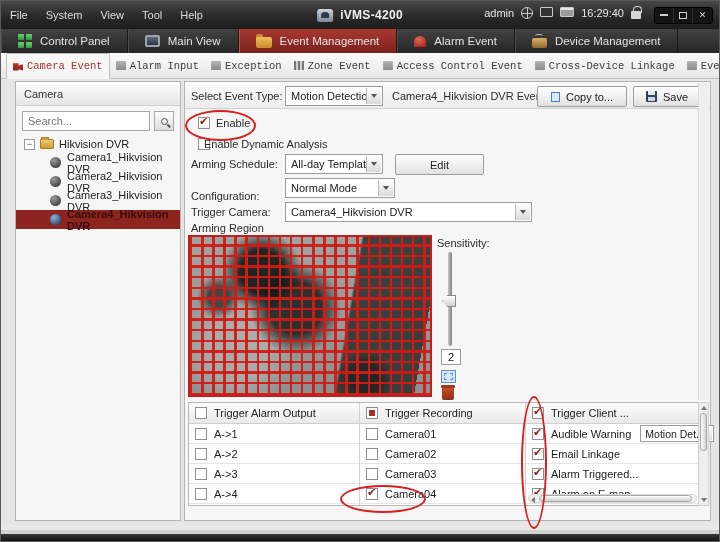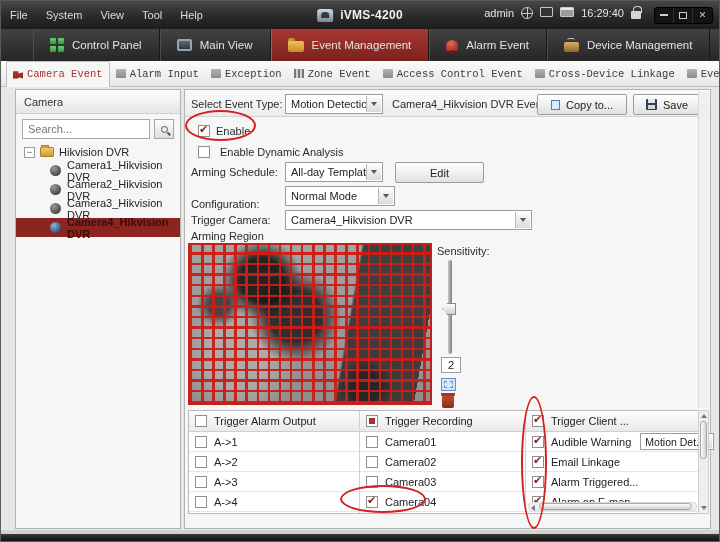--- a/index.html
+++ b/index.html
@@ -30,21 +30,21 @@
   .mini-cal { width: 14px; height: 10px; border: 1px solid #c9c9c9; border-radius: 1px; background: linear-gradient(#e7e7e7 30%, #9a9a9a 30%); }
   .clock-text { font-size: 11px; color: #e5e5e5; }
   .lock { width: 10px; height: 8px; background: #d6d6d6; border-radius: 1px; position: relative; margin-top: 4px; }
   .lock::before { content:""; position:absolute; left:1.5px; top:-5px; width:7px; height:6px; border:1.5px solid #d6d6d6; border-bottom:none; border-radius:4px 4px 0 0; }
   .win-controls { display:flex; background:#141414; border:1px solid #000; border-radius:3px; margin-left:6px; }
   .win-btn { width: 19px; height: 15px; display:flex; align-items:center; justify-content:center; border-right:1px solid #2e2e2e; color:#cfcfcf; font-size:9px; cursor: default; }
   .win-btn:last-child { border-right:none; }
   .wb-min { width:8px; height:2px; background:#cfcfcf; }
   .wb-max { width:8px; height:7px; border:1px solid #cfcfcf; }
   
-  .toolbar { height: 32px; background: linear-gradient(#424242, #262626); display: flex; padding-left: 32px; }
+  .toolbar { height: 24px; background: linear-gradient(#424242, #262626); display: flex; }
   .tool-btn { display:flex; align-items:center; gap:8px; padding:0 17px; color:#e3e3e3; font-size:11.5px;
     border-right:1px solid #191919; box-shadow: inset 1px 0 0 #4d4d4d; cursor: default; }
   .tool-btn.active { background: linear-gradient(#a93832, #7c211c); box-shadow: inset 1px 0 0 #b9574f; }
   .ico-cp { width:14px; height:14px; display:grid; grid-template-columns:6px 6px; grid-template-rows:6px 6px; gap:2px; }
   .ico-cp span { background: linear-gradient(#6fcf6f,#2f9a3d); border-radius:1px; }
   .ico-mv { width:15px; height:12px; border:2px solid #9aa4ad; border-radius:2px; background: linear-gradient(#5b6b7a,#2b3946); }
   .ico-em { width:16px; height:11px; background: linear-gradient(#f0c05a,#c78d2a); border-radius:1px 2px 2px 2px; position:relative; margin-top:3px; }
   .ico-em::before { content:""; position:absolute; top:-3px; left:0; width:7px; height:3px; background:#c78d2a; border-radius:2px 2px 0 0; }
   .ico-ae { width:12px; height:11px; background: radial-gradient(circle at 40% 30%, #e06a5e, #9c1f16); border-radius:50% 50% 10% 10%; position:relative; }
   .ico-ae::after { content:""; position:absolute; left:4px; bottom:-2px; width:4px; height:3px; background:#7a140d; border-radius:50%; }
@@ -294,21 +294,21 @@
       </div>
       <div class="btn" style="left:448px; top:4px; width:68px;">
         <span class="ico-save"></span>
         <span>Save</span>
       </div>
 
       <span class="checkbox checked" style="left:13px; top:35px;"></span>
       <span class="lab" style="left:31px; top:35px;">Enable</span>
 
       <span class="checkbox" style="left:13px; top:56px;"></span>
-      <span class="lab" style="left:35px; top:56px;">Enable Dynamic Analysis</span>
+      <span class="lab" style="left:19px; top:56px;">Enable Dynamic Analysis</span>
 
       <span class="lab" style="left:6px; top:76px;">Arming Schedule:</span>
       <div class="select" style="left:100px; top:72px; width:98px;">
         <span>All-day Template</span>
         <span class="arrow-btn">
             <span class="caret"></span>
           </span>
       </div>
       <div class="btn" style="left:210px; top:72px; width:89px;">
         <span>Edit</span>

